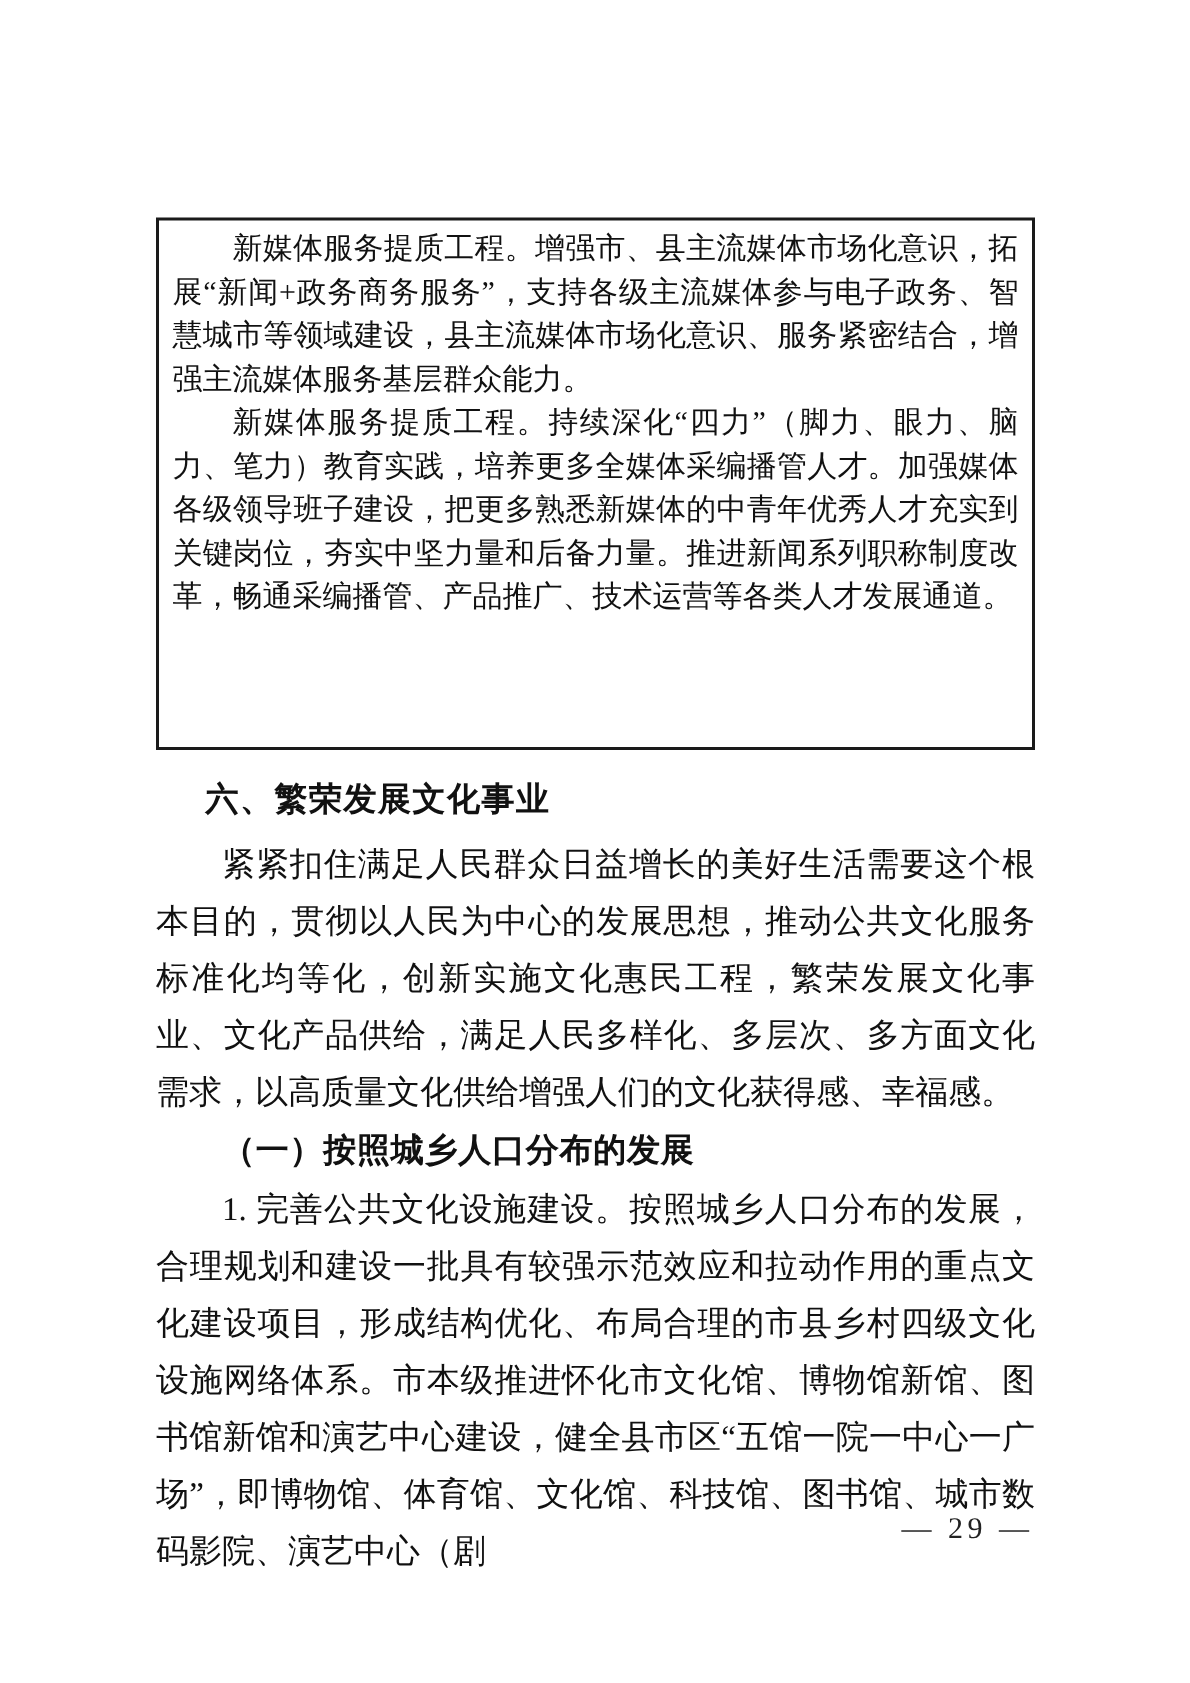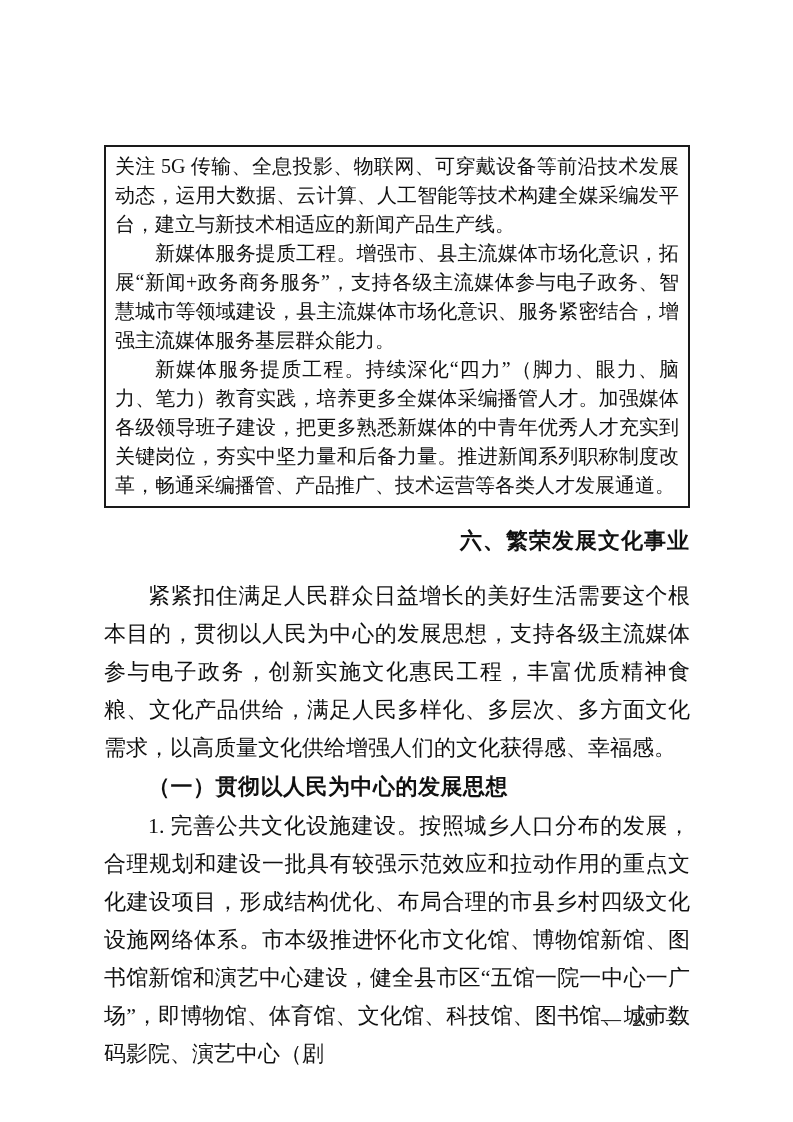--- a/index.html
+++ b/index.html
@@ -40,28 +40,27 @@
     text-indent: 2em;
   }
   .boxed-section p.continuation {
     text-indent: 0;
   }
   .lead-bold {
     font-weight: normal;
   }
   
   .section-heading {
-    margin: 13px 0 16px 0;
+    margin: 13px 0 4px 0;
     font-family: "Liberation Sans", sans-serif;
     font-size: 22px;
     font-weight: bold;
     line-height: 40px;
     text-indent: 1.5em;
     letter-spacing: 1px;
-    text-align: right;
   }
   .body-paragraph {
     margin: 0;
     font-size: 22px;
     line-height: 38px;
     text-align: justify;
     text-indent: 2em;
   }
   .subsection-heading {
     margin: 0;
@@ -85,29 +84,28 @@
     color: #222222;
   }
 </style>
 </head>
 <body>
 
 <div class="page">
   <div class="content">
 
     <div class="boxed-section">
-      <p class="continuation"><span>关注 5G 传输、全息投影、物联网、可穿戴设备等前沿技术发展动态，运用大数据、云计算、人工智能等技术构建全媒采编发平台，建立与新技术相适应的新闻产品生产线。</span></p>
       <p><span class="lead-bold">新媒体服务提质工程。</span><span>增强市、县主流媒体市场化意识，拓展“新闻+政务商务服务”，支持各级主流媒体参与电子政务、智慧城市等领域建设，县主流媒体市场化意识、服务紧密结合，增强主流媒体服务基层群众能力。</span></p>
       <p><span class="lead-bold">新媒体服务提质工程。</span><span>持续深化“四力”（脚力、眼力、脑力、笔力）教育实践，培养更多全媒体采编播管人才。加强媒体各级领导班子建设，把更多熟悉新媒体的中青年优秀人才充实到关键岗位，夯实中坚力量和后备力量。推进新闻系列职称制度改革，畅通采编播管、产品推广、技术运营等各类人才发展通道。</span></p>
     </div>
 
     <h2 class="section-heading">六、繁荣发展文化事业</h2>
 
-    <p class="body-paragraph">紧紧扣住满足人民群众日益增长的美好生活需要这个根本目的，贯彻以人民为中心的发展思想，支持各级主流媒体参与电子政务，创新实施文化惠民工程，丰富优质精神食粮、文化产品供给，满足人民多样化、多层次、多方面文化需求，以高质量文化供给增强人们的文化获得感、幸福感。</p>
+    <p class="body-paragraph">紧紧扣住满足人民群众日益增长的美好生活需要这个根本目的，贯彻以人民为中心的发展思想，推动公共文化服务标准化均等化，创新实施文化惠民工程，繁荣发展文化事业、文化产品供给，满足人民多样化、多层次、多方面文化需求，以高质量文化供给增强人们的文化获得感、幸福感。</p>
 
-    <h3 class="subsection-heading">（一）贯彻以人民为中心的发展思想</h3>
+    <h3 class="subsection-heading">（一）按照城乡人口分布的发展</h3>
 
     <p class="body-paragraph"><span class="item-lead">1. 完善公共文化设施建设。</span><span>按照城乡人口分布的发展，合理规划和建设一批具有较强示范效应和拉动作用的重点文化建设项目，形成结构优化、布局合理的市县乡村四级文化设施网络体系。市本级推进怀化市文化馆、博物馆新馆、图书馆新馆和演艺中心建设，健全县市区“五馆一院一中心一广场”，即博物馆、体育馆、文化馆、科技馆、图书馆、城市数码影院、演艺中心（剧</span></p>
 
   </div>
 
   <div class="page-number">— 29 —</div>
 </div>
 
 </body></html>

